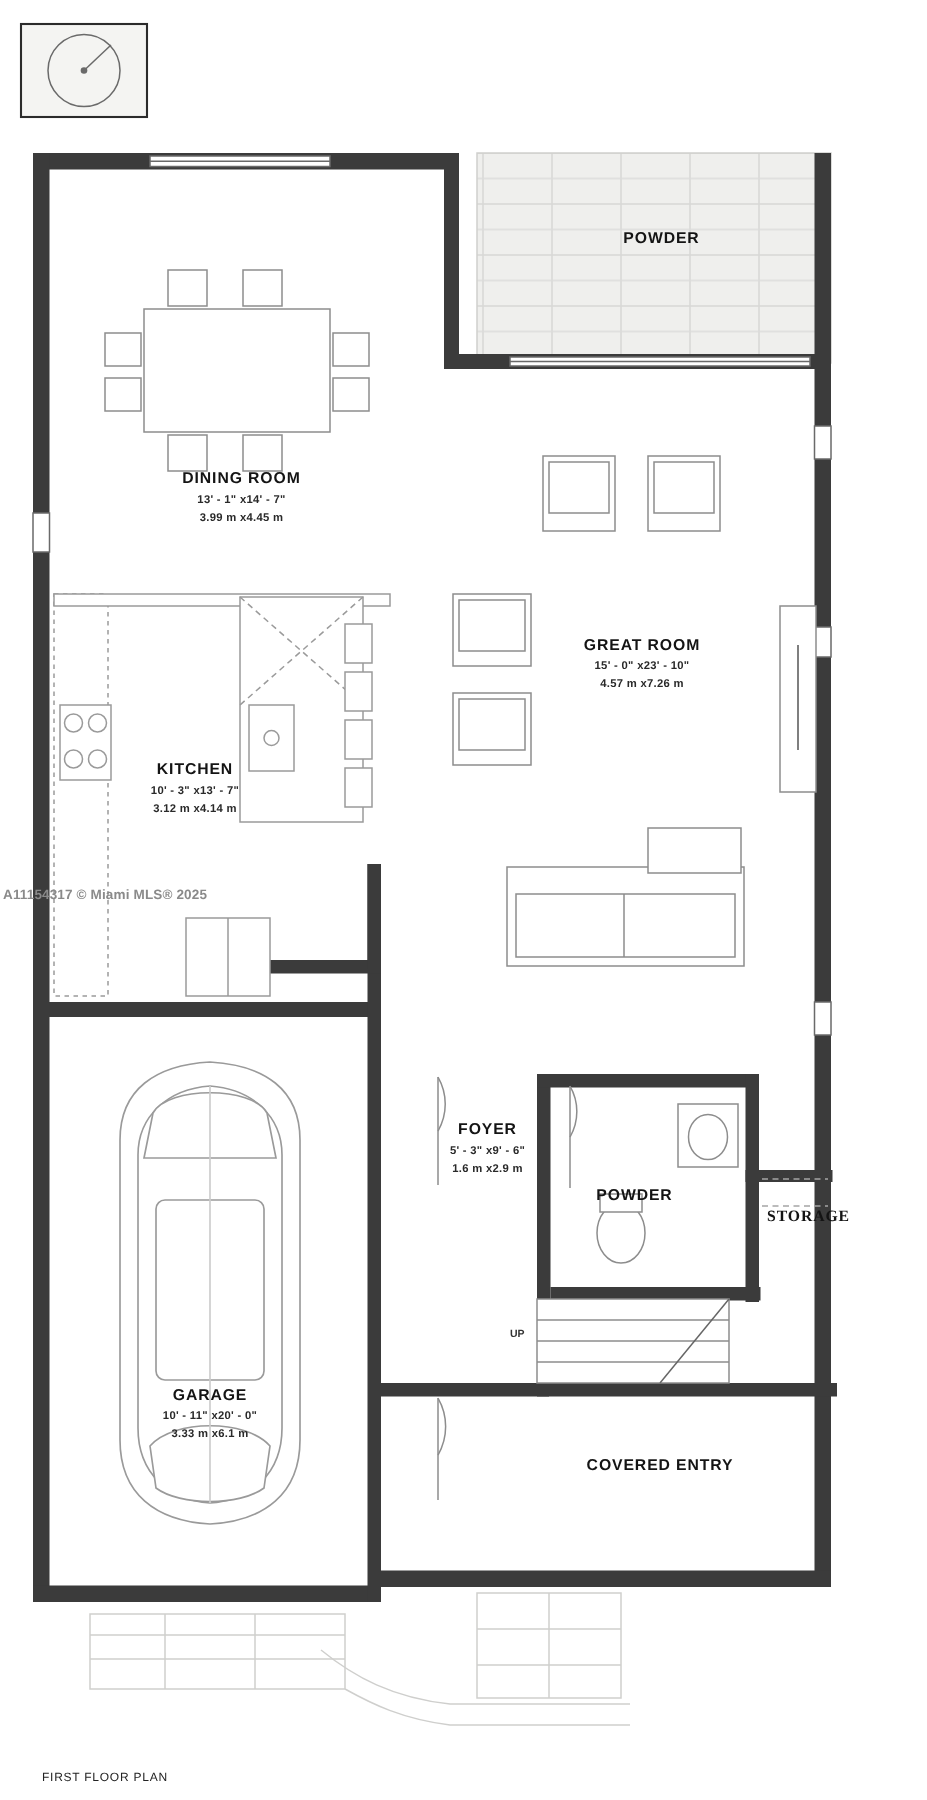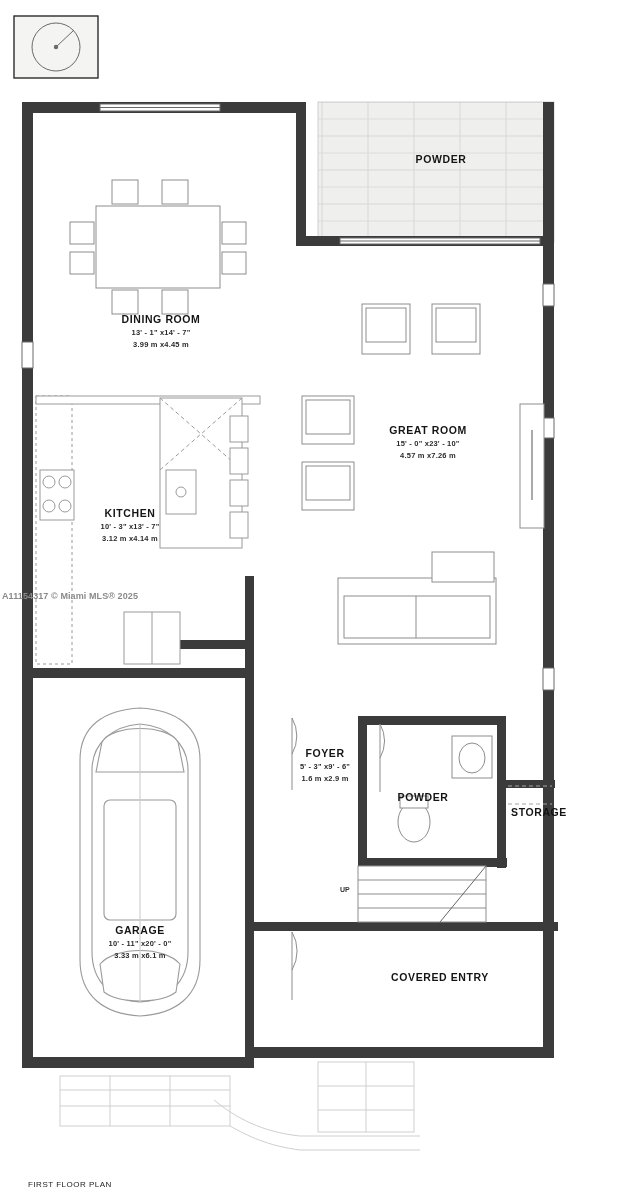--- a/index.html
+++ b/index.html
@@ -263,21 +263,21 @@
 <div class="lbl" style="left:245px;top:747px;width:120px;margin-left:20px;">
   <div class="room-name">FOYER</div>
   <div class="room-dim">5' - 3" x9' - 6"</div>
   <div class="room-dim2">1.6 m x2.9 m</div>
 </div>
 
 <div class="lbl" style="left:372px;top:791px;width:102px;">
   <div class="room-name">POWDER</div>
 </div>
 
-<div class="lbl" style="left:484px;top:806px;width:110px;">
+<div class="lbl" style="left:484px;top:806px;width:110px;font-family:Liberation Serif, serif;">
   <div class="room-name">STORAGE</div>
 </div>
 
 <div class="lbl" style="left:60px;top:924px;width:160px;">
   <div class="room-name">GARAGE</div>
   <div class="room-dim">10' - 11" x20' - 0"</div>
   <div class="room-dim2">3.33 m x6.1 m</div>
 </div>
 
 <div class="lbl" style="left:340px;top:971px;width:200px;">

